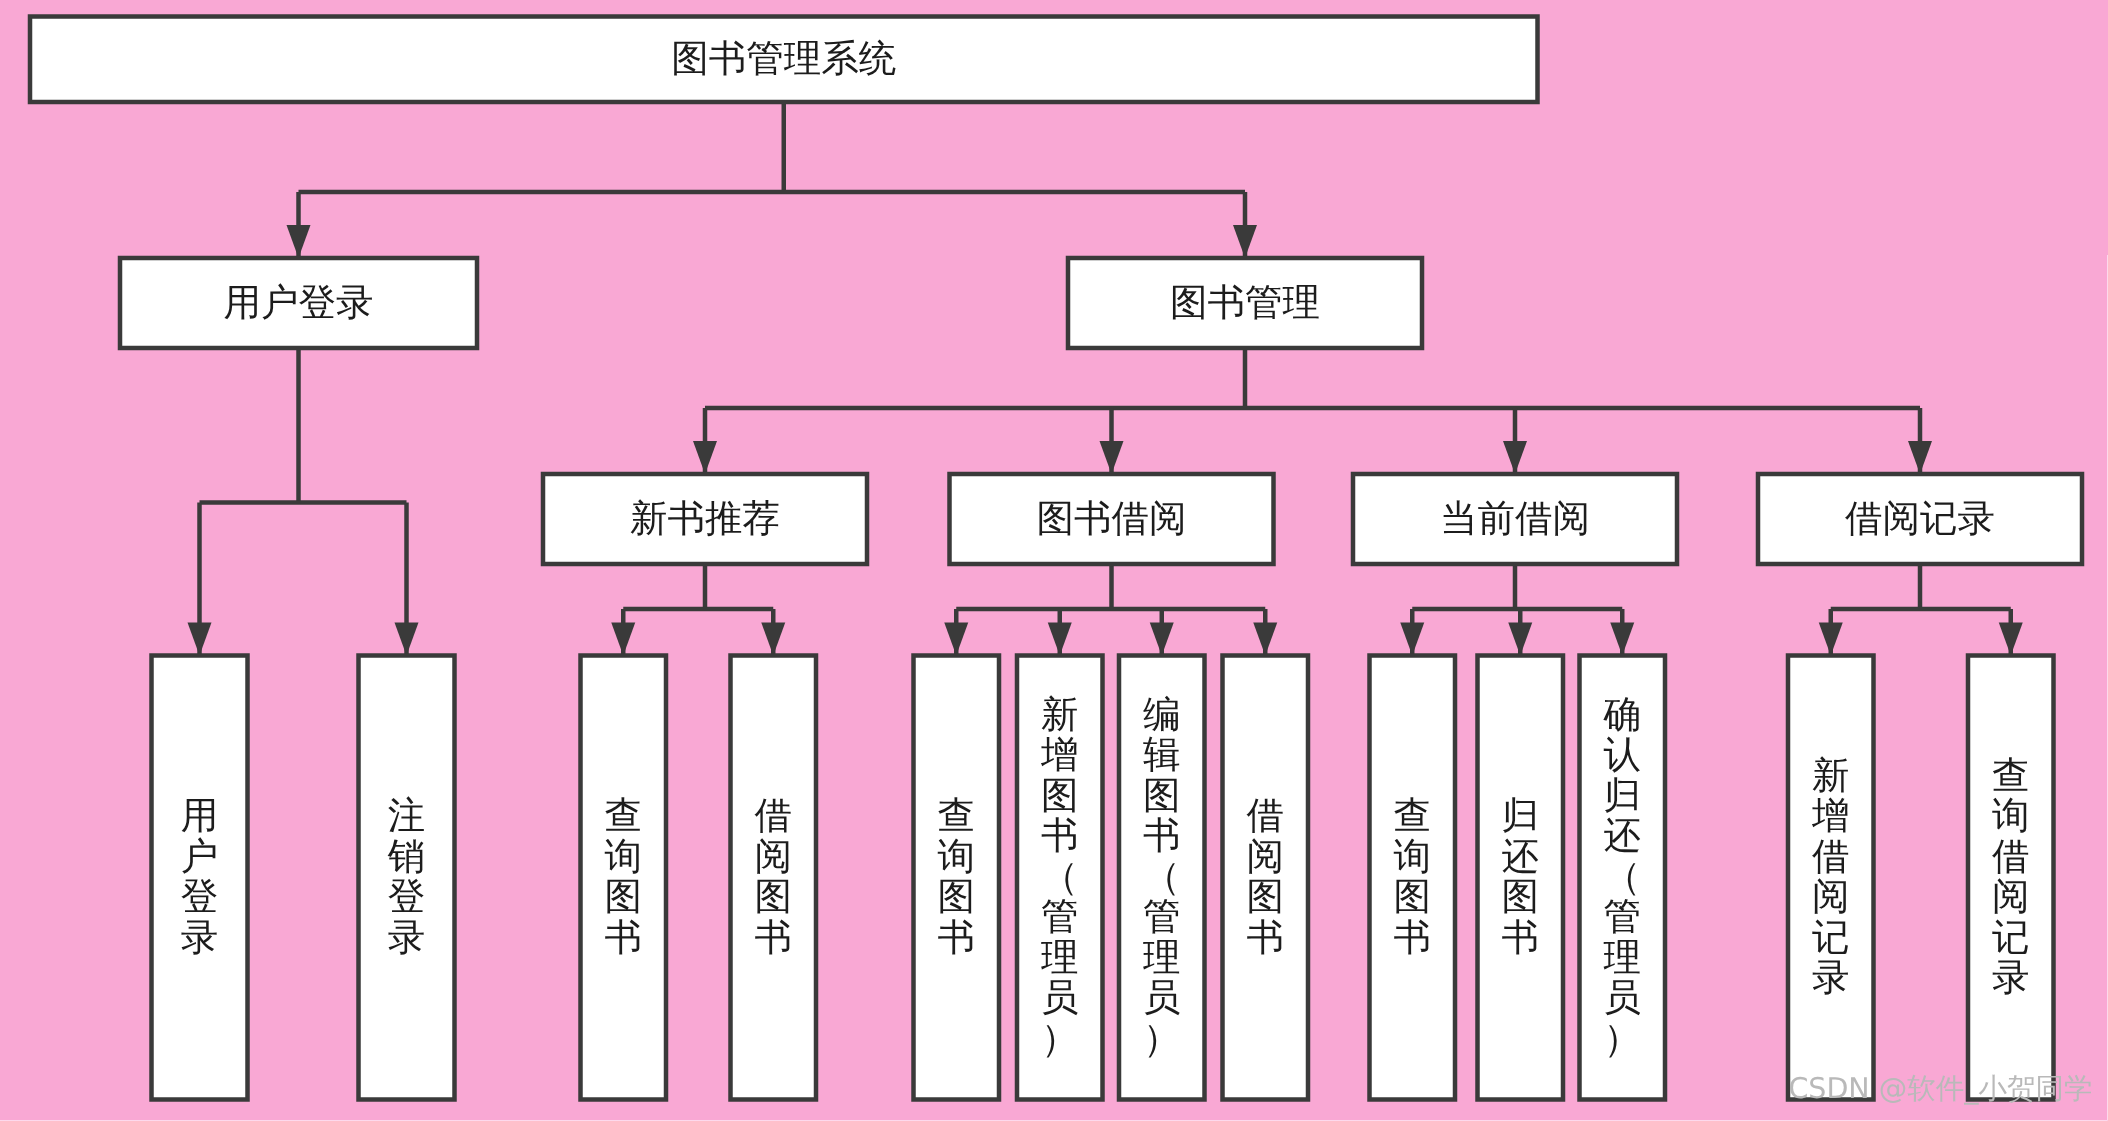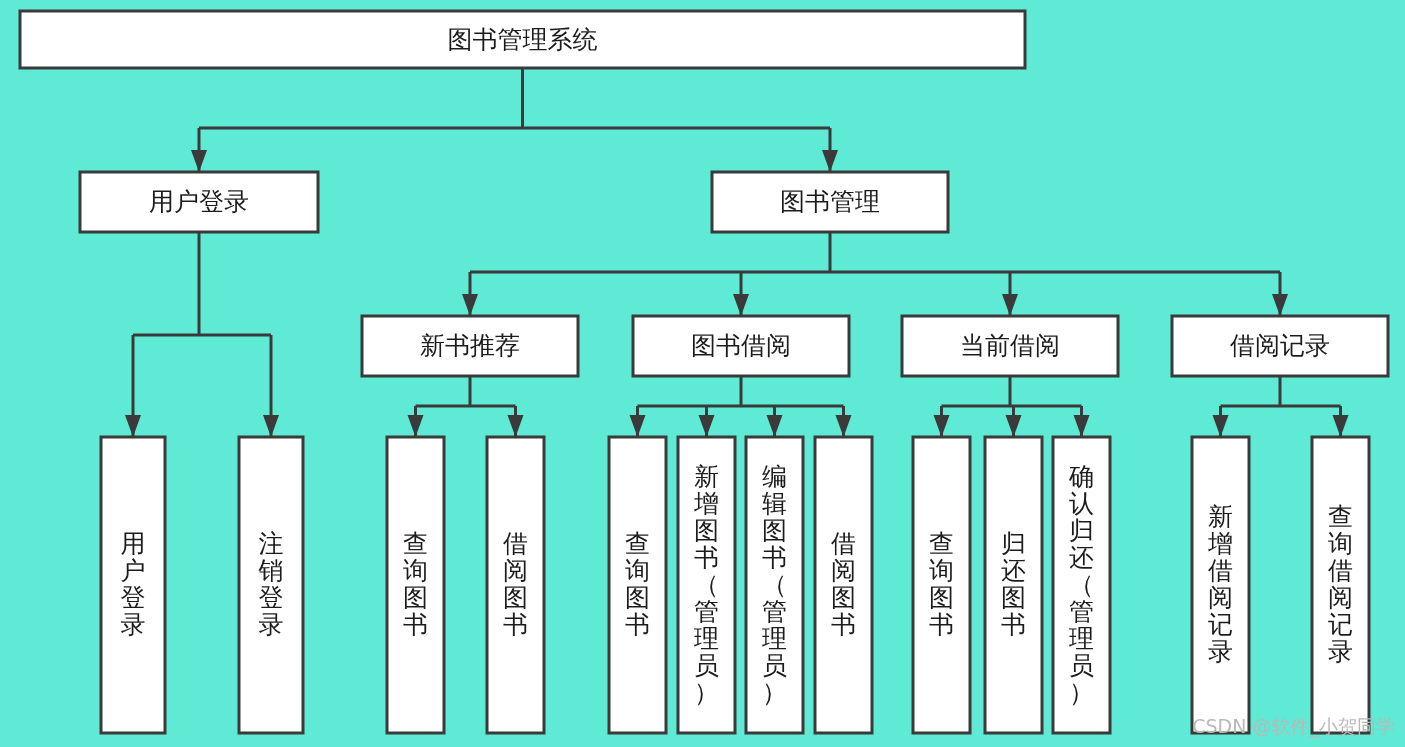--- a/index.html
+++ b/index.html
@@ -8,21 +8,21 @@
     padding: 0;
     background: #ffffff;
   }
   body {
     font-family: "DejaVu Sans", "Liberation Sans", sans-serif;
   }
   #diagram-root {
     position: relative;
     width: 1405px;
     height: 747px;
-    background: #5eead4;
+    background: #f9a8d4;
     overflow: hidden;
   }
   svg.diagram-canvas {
     position: absolute;
     left: 0;
     top: 0;
     width: 1405px;
     height: 747px;
     display: block;
   }

